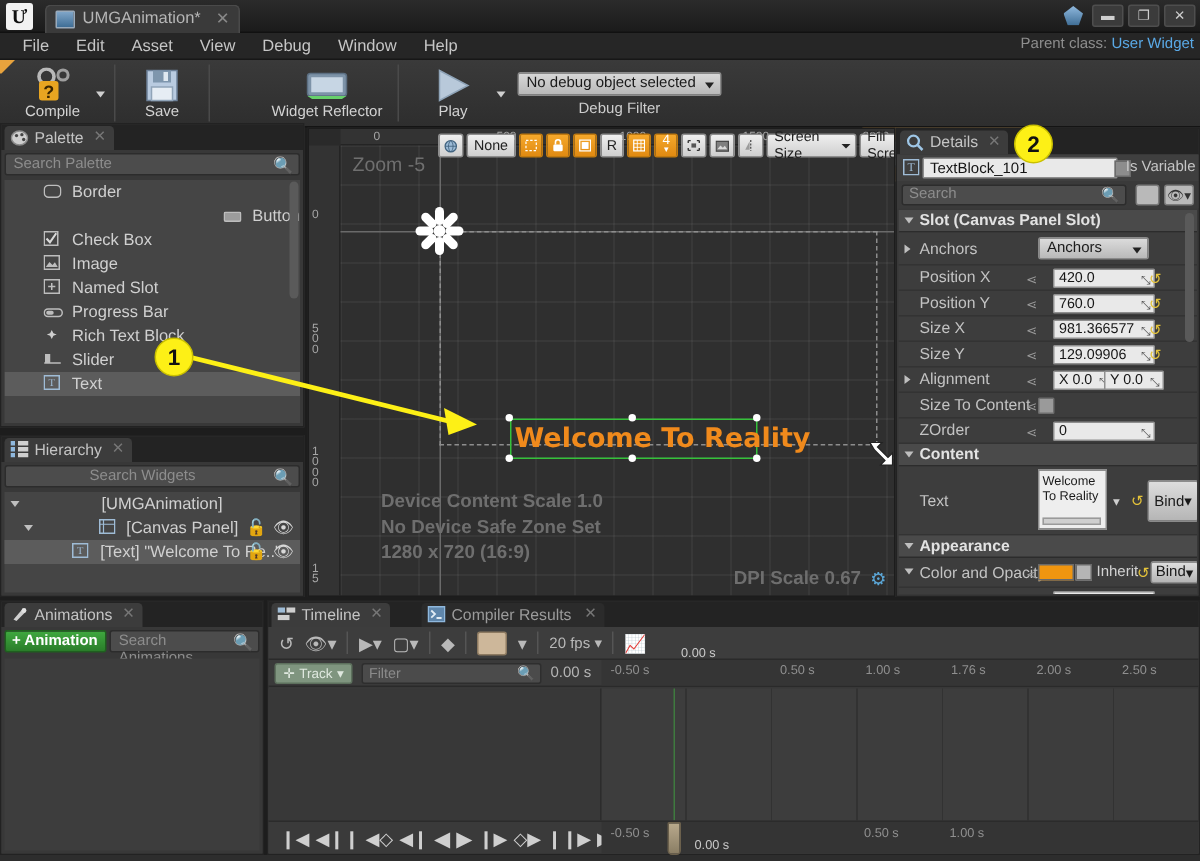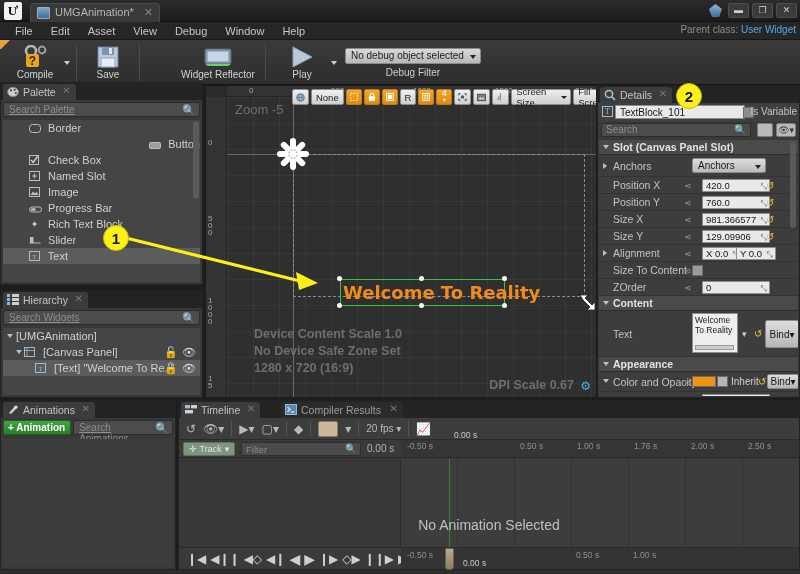--- a/index.html
+++ b/index.html
@@ -68,21 +68,21 @@
   .panel { position:absolute; background:#383838; border:1px solid #222; }
   .ptabs { height:17px; background:#232323; position:relative; }
   .ptab { position:absolute; left:2px; top:1px; height:16px; background:#3c3c3c;
     border-radius:3px 3px 0 0; padding:2px 20px 0 20px; font-size:10.5px; color:#c4c4c4; }
   .ptab .pi { position:absolute; left:4px; top:2px; width:12px; height:12px; }
   .ptab .px { position:absolute; right:5px; top:1px; color:#777; font-size:10px; }
   .ptab.inact { background:#2b2b2b; color:#9b9b9b; }
   .pbody { position:absolute; left:0; right:0; top:17px; bottom:0; background:#383838; }
 
   .searchbox { margin:2px; height:15px; background:#4c4c4c; border:1px solid #2c2c2c;
-    border-radius:2px; position:relative; padding:1px 18px 0 5px; color:#8d8d8d; font-size:10px;text-decoration:underline; }
+    border-radius:2px; position:relative; padding:1px 18px 0 5px; color:#8d8d8d; font-size:10px; }
   .searchbox .mag { position:absolute; right:3px; top:1px; color:#cfcfcf; font-size:11px; }
 
   
   .lrow { height:16px; line-height:16px; padding-left:10px; font-size:11px; color:#d0d0d0;
     position:relative; white-space:nowrap; }
   .lrow.cat { background:#4a4a4a; font-weight:bold; padding-left:16px; }
   .lrow.sel { background:#5c5c5c; }
   .tri { position:absolute; left:5px; top:5px; width:0;height:0;
     border-left:4px solid #bfbfbf; border-top:3.5px solid transparent; border-bottom:3.5px solid transparent; }
   .tri.open { border-left:3.5px solid transparent; border-right:3.5px solid transparent;
@@ -334,30 +334,30 @@
         <div class="lrow" style="padding-left:26px;">
           <span class="wico"><svg width="11" height="10" viewBox="0 0 11 10">
                 <rect x="0.5" y="0.5" width="9" height="9" fill="none" stroke="#bdbdbd"></rect>
                 <path d="M2 5 L4.3 7.5 L8.5 1.5" fill="none" stroke="#d8d8d8" stroke-width="1.4"></path>
               </svg></span>
           <span>Check Box</span>
         </div>
         <div class="lrow" style="padding-left:26px;">
           <span class="wico"><svg width="11" height="10" viewBox="0 0 11 10">
                 <rect x="0.5" y="0.5" width="10" height="9" fill="none" stroke="#bdbdbd"></rect>
-                <path d="M5.5 2.6 L5.5 7.4 M3.1 5 L7.9 5" stroke="#bdbdbd"></path>
-              </svg></span>
-          <span>Named Slot</span>
+                <path d="M1.5 8 L4 4.6 L6 6.6 L7.6 4.8 L9.5 8 Z" fill="#bdbdbd"></path>
+              </svg></span>
+          <span>Image</span>
         </div>
         <div class="lrow" style="padding-left:26px;">
           <span class="wico"><svg width="11" height="10" viewBox="0 0 11 10">
                 <rect x="0.5" y="0.5" width="10" height="9" fill="none" stroke="#bdbdbd"></rect>
-                <path d="M1.5 8 L4 4.6 L6 6.6 L7.6 4.8 L9.5 8 Z" fill="#bdbdbd"></path>
-              </svg></span>
-          <span>Image</span>
+                <path d="M5.5 2.6 L5.5 7.4 M3.1 5 L7.9 5" stroke="#bdbdbd"></path>
+              </svg></span>
+          <span>Named Slot</span>
         </div>
         <div class="lrow" style="padding-left:26px;">
           <span class="wico"><svg width="13" height="7" viewBox="0 0 13 7">
                 <rect x="0.5" y="1" width="12" height="5" rx="2.5" fill="none" stroke="#bdbdbd"></rect>
                 <rect x="1.8" y="2.2" width="5" height="2.6" rx="1.3" fill="#bdbdbd"></rect>
               </svg></span>
           <span>Progress Bar</span>
         </div>
         <div class="lrow" style="padding-left:26px;">
           <span class="wico"><svg width="11" height="10" viewBox="0 0 11 10">
@@ -382,21 +382,21 @@
         <div class="lrow" style="padding-left:26px;">
           <span class="wico"></span>
           
         </div>
 
         <div class="scroll" style="right:1px; top:1px; width:6px; height:78px;"></div>
       </div>
     </div>
   </div>
 
-  <div class="panel" style="left:0; top:290px; width:203px; height:108px;">
+  <div class="panel" style="left:0; top:290px; width:203px; height:108px;text-align:center;">
     <div class="ptabs">
       <div class="ptab">
         <span class="pi">
           <svg width="12" height="11" viewBox="0 0 12 11">
             <rect x="0" y="0" width="3" height="3" fill="#8fb8dd"></rect>
             <rect x="5" y="0" width="7" height="3" fill="#cfcfcf"></rect>
             <rect x="0" y="4" width="3" height="3" fill="#8fb8dd"></rect>
             <rect x="5" y="4" width="7" height="3" fill="#cfcfcf"></rect>
             <rect x="0" y="8" width="3" height="3" fill="#8fb8dd"></rect>
             <rect x="5" y="8" width="7" height="3" fill="#cfcfcf"></rect>
@@ -830,21 +830,20 @@
 
         </div>
       </div>
 
       <div style="position:absolute; left:0; right:0; top:41px; bottom:22px; background:#3d3d3d;">
         <div style="position:absolute; left:0; top:0; width:222px; bottom:0; background:#383838; border-right:1px solid #2c2c2c;"></div>
         <div style="position:absolute; left:222px; right:0; top:0; bottom:0;
                     background:repeating-linear-gradient(to right, transparent 0 56px, rgba(0,0,0,.18) 56px 57px);">
           <div style="position:absolute; left:48px; top:0; bottom:0; width:1px; background:#3f7a3f;"></div>
         </div>
-        <div style="position:absolute; left:0; right:0; top:58px; text-align:center; font-size:14px; color:#c0c0c0;">No Animation Selected</div>
       </div>
 
       <div style="position:absolute; left:0; right:0; bottom:0; height:22px; background:#3a3a3a; border-top:1px solid #2b2b2b;">
         <div class="transport" style="position:absolute; left:8px; top:3px;">
           <span>❙◀</span>
           <span>◀❙❙</span>
           <span>◀◇</span>
           <span>◀❙</span>
           <span style="font-size:14px;">◀</span>
           <span style="font-size:14px;">▶</span>

